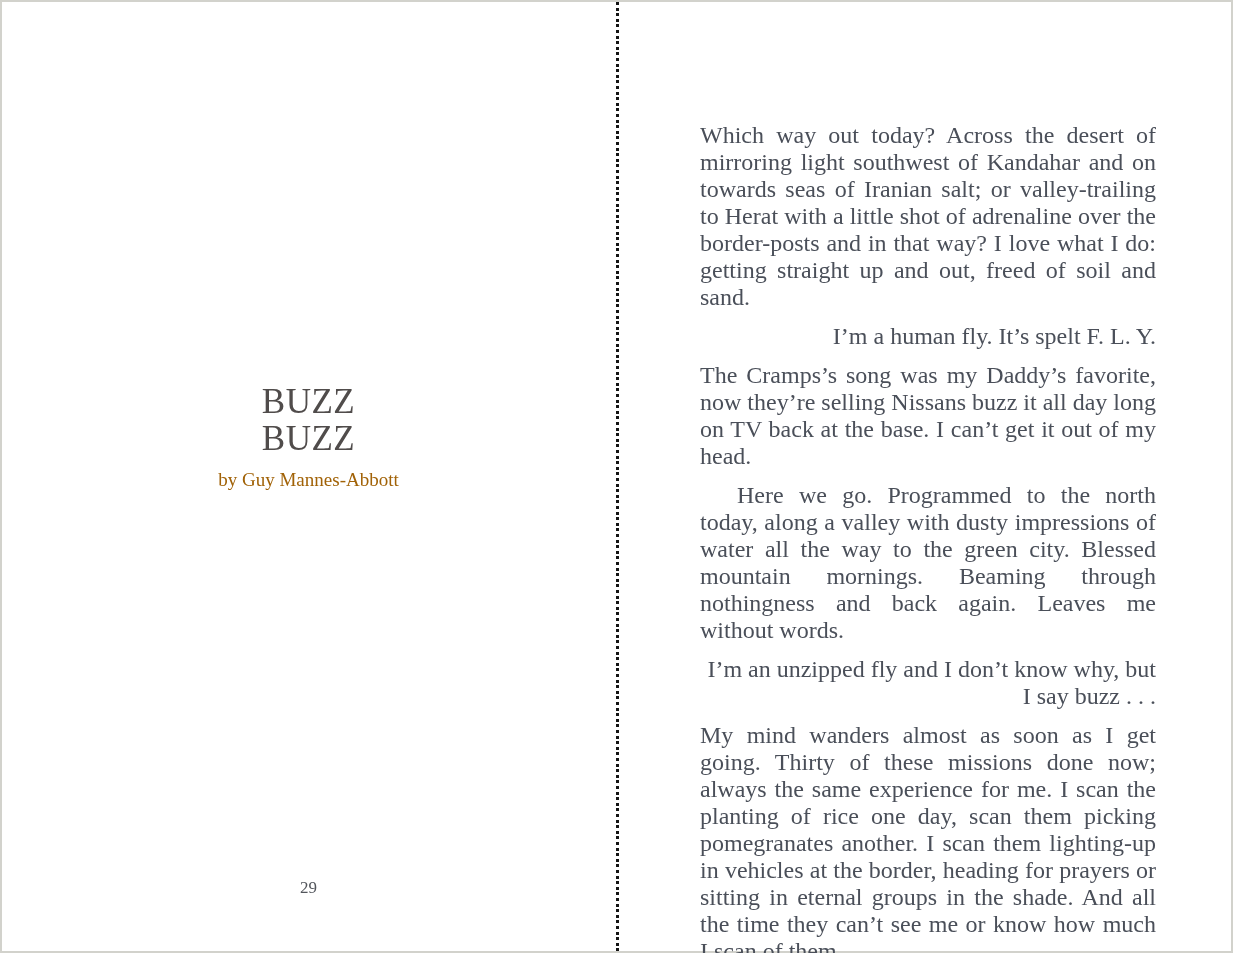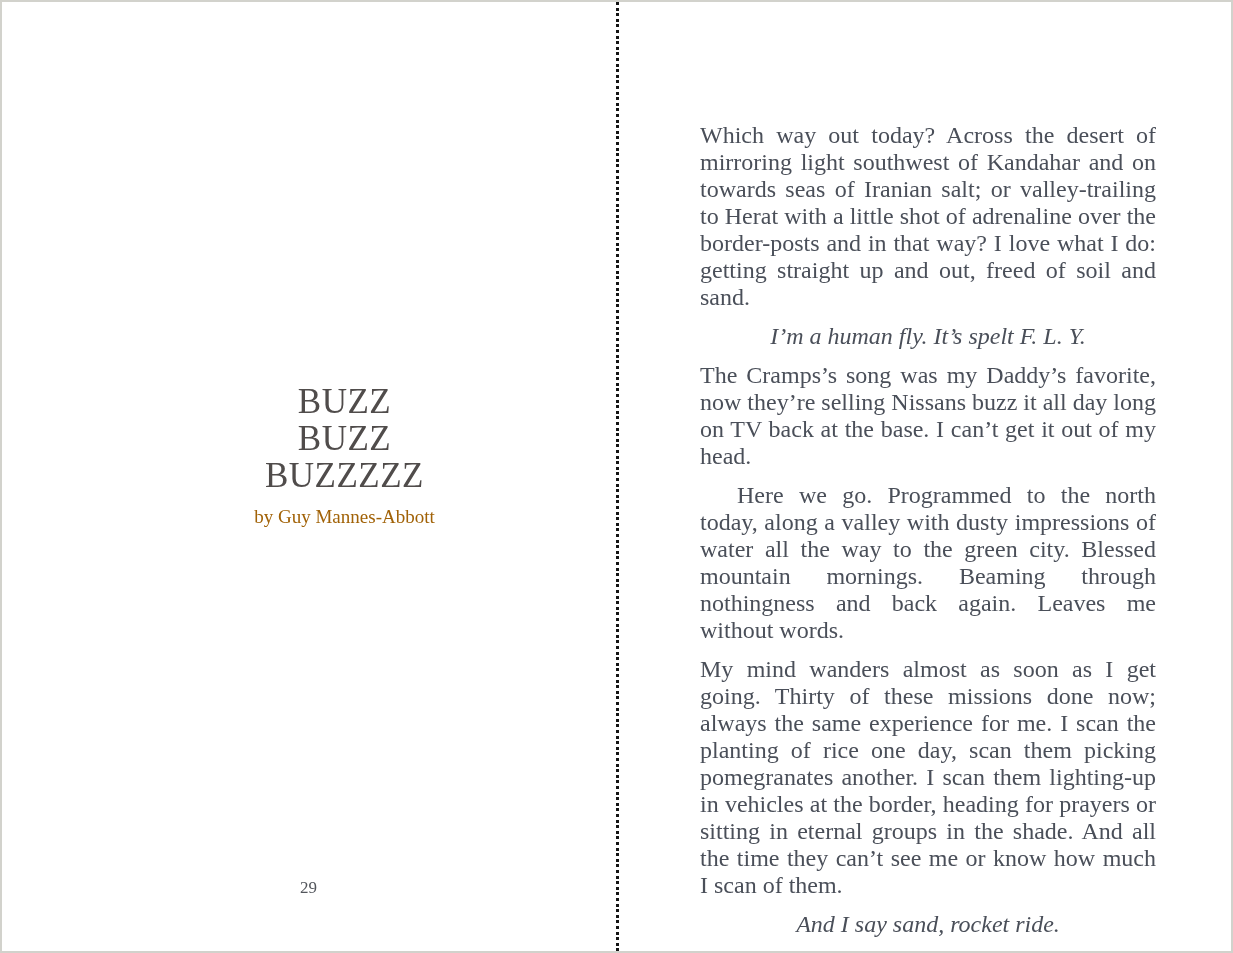--- a/index.html
+++ b/index.html
@@ -42,21 +42,20 @@
       transparent 3px, transparent 5.6px
     );
   }
   
   .title-block {
     position: absolute;
     top: 381px;
     left: 0;
     width: 100%;
     text-align: center;
-    margin-left: 36px;
   }
   .story-title {
     font-size: 35px;
     line-height: 37px;
     font-weight: normal;
     color: #504c4b;
     letter-spacing: 0.5px;
   }
   .byline {
     margin-top: 12px;
@@ -74,22 +73,21 @@
     color: #4a4f59;
   }
   .para {
     margin: 0 0 12px 0;
     hyphens: none;
   }
   .para.roman {
     text-align: justify;
   }
   .para.italic {
-    font-style: italic;
-    text-align: center;
+    text-align: right;
   }
   .para.indent {
     text-indent: 37px;
   }
   .page-number {
     position: absolute;
     bottom: 53px;
     left: 0;
     width: 100%;
     text-align: center;
@@ -100,33 +98,33 @@
 </head>
 <body>
 
 <div class="spread">
 
   <div class="page page-left">
     <div class="title-block">
       <h1 class="story-title">
         <div>BUZZ</div>
         <div>BUZZ</div>
-        <div>BUZZZZZ</div>
       </h1>
       <div class="byline">by Guy Mannes-Abbott</div>
     </div>
     <div class="page-number">29</div>
   </div>
 
   <div class="stitch-divider"></div>
 
   <div class="page page-right">
     <div class="prose">
         <p class="para roman">Which way out today? Across the desert of mirroring light southwest of Kandahar and on towards seas of Iranian salt; or valley-trailing to Herat with a little shot of adrenaline over the border-posts and in that way? I love what I do: getting straight up and out, freed of soil and sand.</p>
         <p class="para italic">I’m a human fly. It’s spelt F. L. Y.</p>
         <p class="para roman">The Cramps’s song was my Daddy’s favorite, now they’re selling Nissans buzz it all day long on TV back at the base. I can’t get it out of my head.</p>
         <p class="para roman indent">Here we go. Programmed to the north today, along a valley with dusty impressions of water all the way to the green city. Blessed mountain mornings. Beaming through nothingness and back again. Leaves me without words.</p>
+        <p class="para italic">I’m an unzipped fly and I don’t know why, but I say buzz . . .</p>
         <p class="para roman">My mind wanders almost as soon as I get going. Thirty of these missions done now; always the same experience for me. I scan the planting of rice one day, scan them picking pomegranates another. I scan them lighting-up in vehicles at the border, heading for prayers or sitting in eternal groups in the shade. And all the time they can’t see me or know how much I scan of them.</p>
         <p class="para italic">And I say sand, rocket ride.</p>
       </div>
   </div>
 
 </div>
 
 </body></html>

